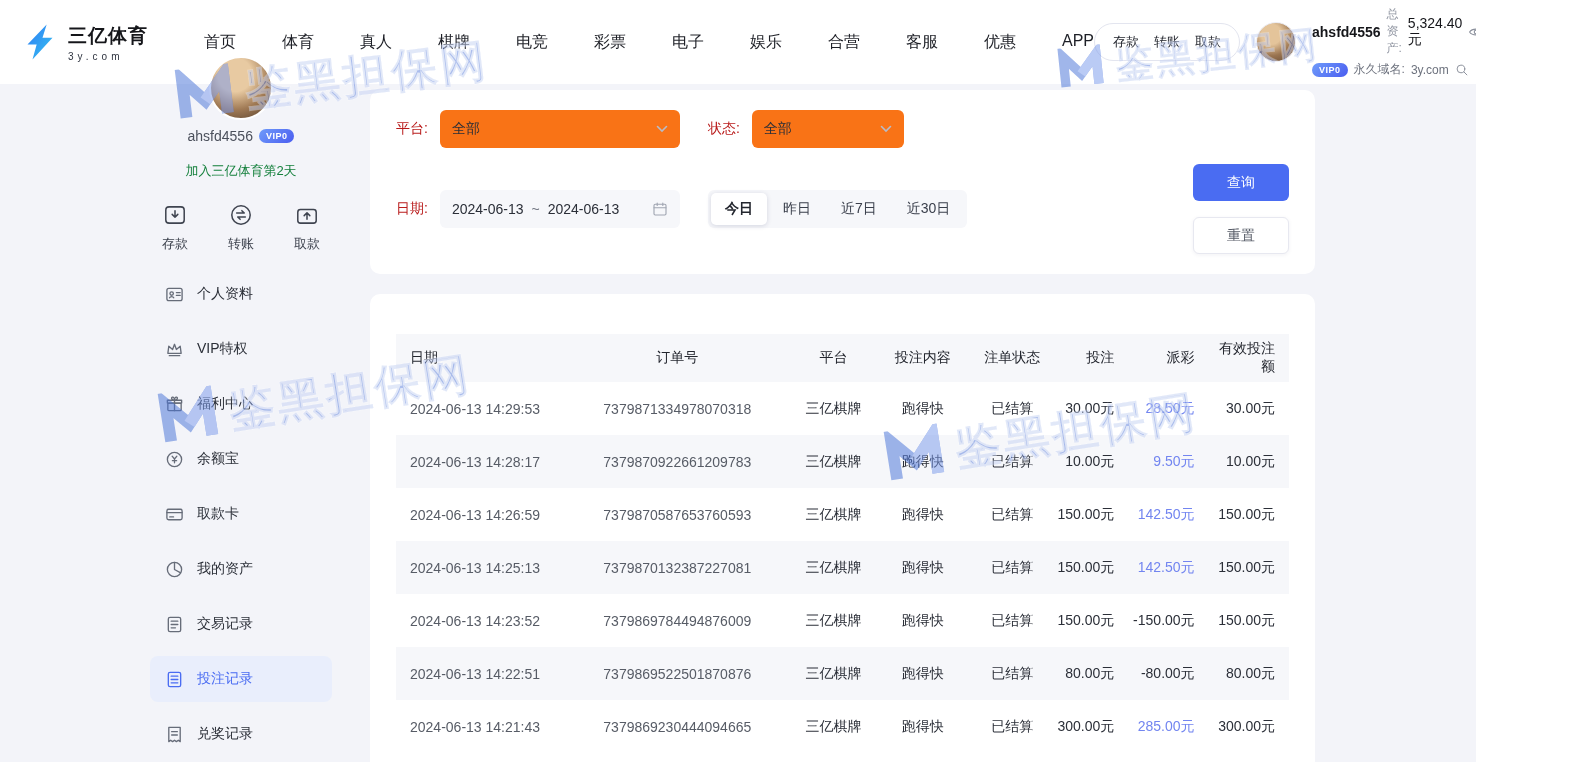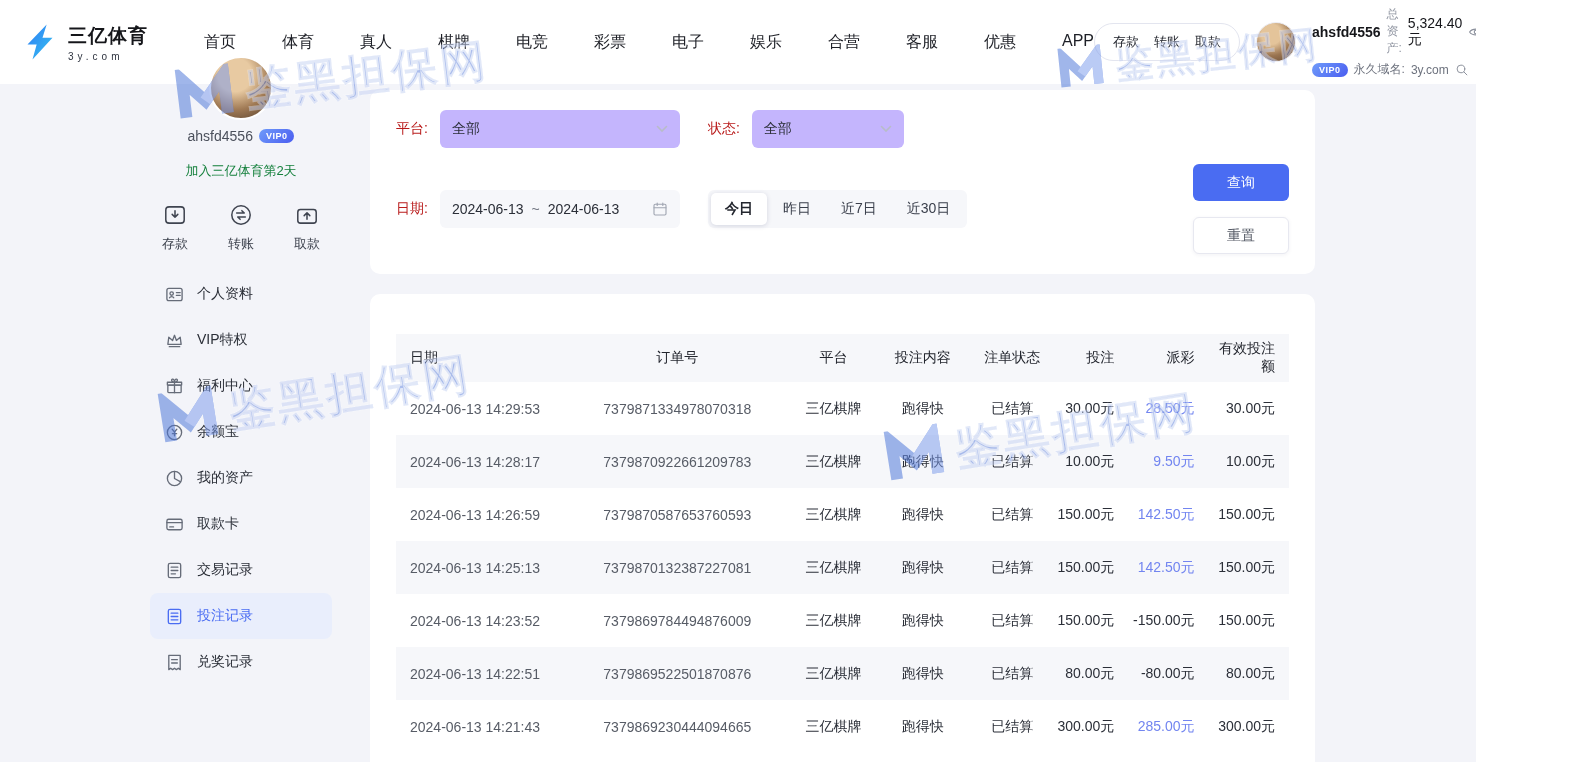--- a/index.html
+++ b/index.html
@@ -36,34 +36,34 @@
   
   .profile { position:relative; z-index:3; text-align:center; margin-top:-28px; }
   .avatar-lg { width:64px; height:64px; border-radius:50%; margin:0 auto;
     background: radial-gradient(circle at 40% 28%, #e8caa2 0 30%, #a07a55 62%, #4f3a28 100%); border:2px solid #fff; }
   .uname-row { margin-top:8px; display:flex; justify-content:center; align-items:center; gap:6px; }
   .uname { font-size:14px; color:#4b505c; }
   .join-text { margin-top:18px; font-size:13px; color:#15803d; }
   .quick-actions { display:flex; justify-content:space-between; padding:22px 12px 4px; }
   .qa { display:flex; flex-direction:column; align-items:center; gap:7px; font-size:13px; color:#3a3f4b; cursor:pointer; }
   .qa svg { color:#3f4450; }
-  .menu { margin-top:14px; display:flex; flex-direction:column; }
+  .menu { margin-top:14px; display:flex; flex-direction:column; gap:9px; }
   .menu-item { display:flex; align-items:center; gap:13px; height:46px; padding:0 15px; border-radius:8px;
     font-size:14px; color:#2b2f38; cursor:pointer; }
   .menu-item svg { color:#666c79; flex-shrink:0; }
   .menu-item.active { background:#e9eefc; color:#4a6cf2; }
   .menu-item.active svg { color:#4a6cf2; }
 
   
   .card { background:#fff; border-radius:10px; }
   .filter-card { padding:20px 26px; }
   .f-row { display:flex; align-items:center; }
   .f-row + .f-row { margin-top:16px; }
   .f-label { font-size:14px; color:#b91c1c; margin-right:12px; white-space:nowrap; }
-  .select { width:240px; height:38px; background:#c4b5fd; border-radius:6px; display:flex; align-items:center;
+  .select { width:240px; height:38px; background:#f97316; border-radius:6px; display:flex; align-items:center;
     justify-content:space-between; padding:0 12px; font-size:14px; color:#2b2f38; cursor:pointer; }
   .select.small { width:152px; }
   .ml { margin-left:28px; }
   .date-box { width:240px; height:38px; background:#f6f7fa; border-radius:6px; display:flex; align-items:center;
     gap:8px; padding:0 12px; font-size:14px; color:#2b2f38; cursor:pointer; }
   .date-box .sep { color:#6d727e; }
   .date-box .cal { margin-left:auto; color:#a0a5b1; display:inline-flex; }
   .range-group { margin-left:28px; background:#f6f7fa; border-radius:6px; padding:3px; display:flex; gap:2px; height:38px; }
   .range-btn { border:none; background:transparent; padding:0 14px; font-size:14px; color:#3a3f4b; border-radius:5px; cursor:pointer; white-space:nowrap; }
   .range-btn.active { background:#fff; box-shadow:0 1px 5px rgba(30,40,90,0.16); color:#23262e; font-weight:600; }
@@ -238,31 +238,31 @@
         </div>
         <div class="menu-item">
           <svg class="icon" viewBox="0 0 20 20" width="19" height="19">
             <circle cx="10" cy="10" r="7.5"></circle>
               <path d="M7.5 6.5 L10 9.5 L12.5 6.5 M10 9.5 V13.5 M7.8 11.2 h4.4"></path>
           </svg>
           <span>余额宝</span>
         </div>
         <div class="menu-item">
           <svg class="icon" viewBox="0 0 20 20" width="19" height="19">
+            <rect x="2" y="4.5" width="16" height="11" rx="1.8"></rect>
+              <path d="M2 8 h16 M5 12.5 h4"></path>
+          </svg>
+          <span>取款卡</span>
+        </div>
+        <div class="menu-item">
+          <svg class="icon" viewBox="0 0 20 20" width="19" height="19">
             <circle cx="10" cy="10" r="7.5"></circle>
               <path d="M10 10 V2.5 M10 10 L16.5 13.5"></path>
           </svg>
           <span>我的资产</span>
-        </div>
-        <div class="menu-item">
-          <svg class="icon" viewBox="0 0 20 20" width="19" height="19">
-            <rect x="2" y="4.5" width="16" height="11" rx="1.8"></rect>
-              <path d="M2 8 h16 M5 12.5 h4"></path>
-          </svg>
-          <span>取款卡</span>
         </div>
         <div class="menu-item">
           <svg class="icon" viewBox="0 0 20 20" width="19" height="19">
             <rect x="3.5" y="2.5" width="13" height="15" rx="1.8"></rect>
               <path d="M6.5 6.5 h7 M6.5 10 h7 M6.5 13.5 h4.5"></path>
           </svg>
           <span>交易记录</span>
         </div>
         <div class="menu-item active">
           <svg class="icon" viewBox="0 0 20 20" width="19" height="19">

